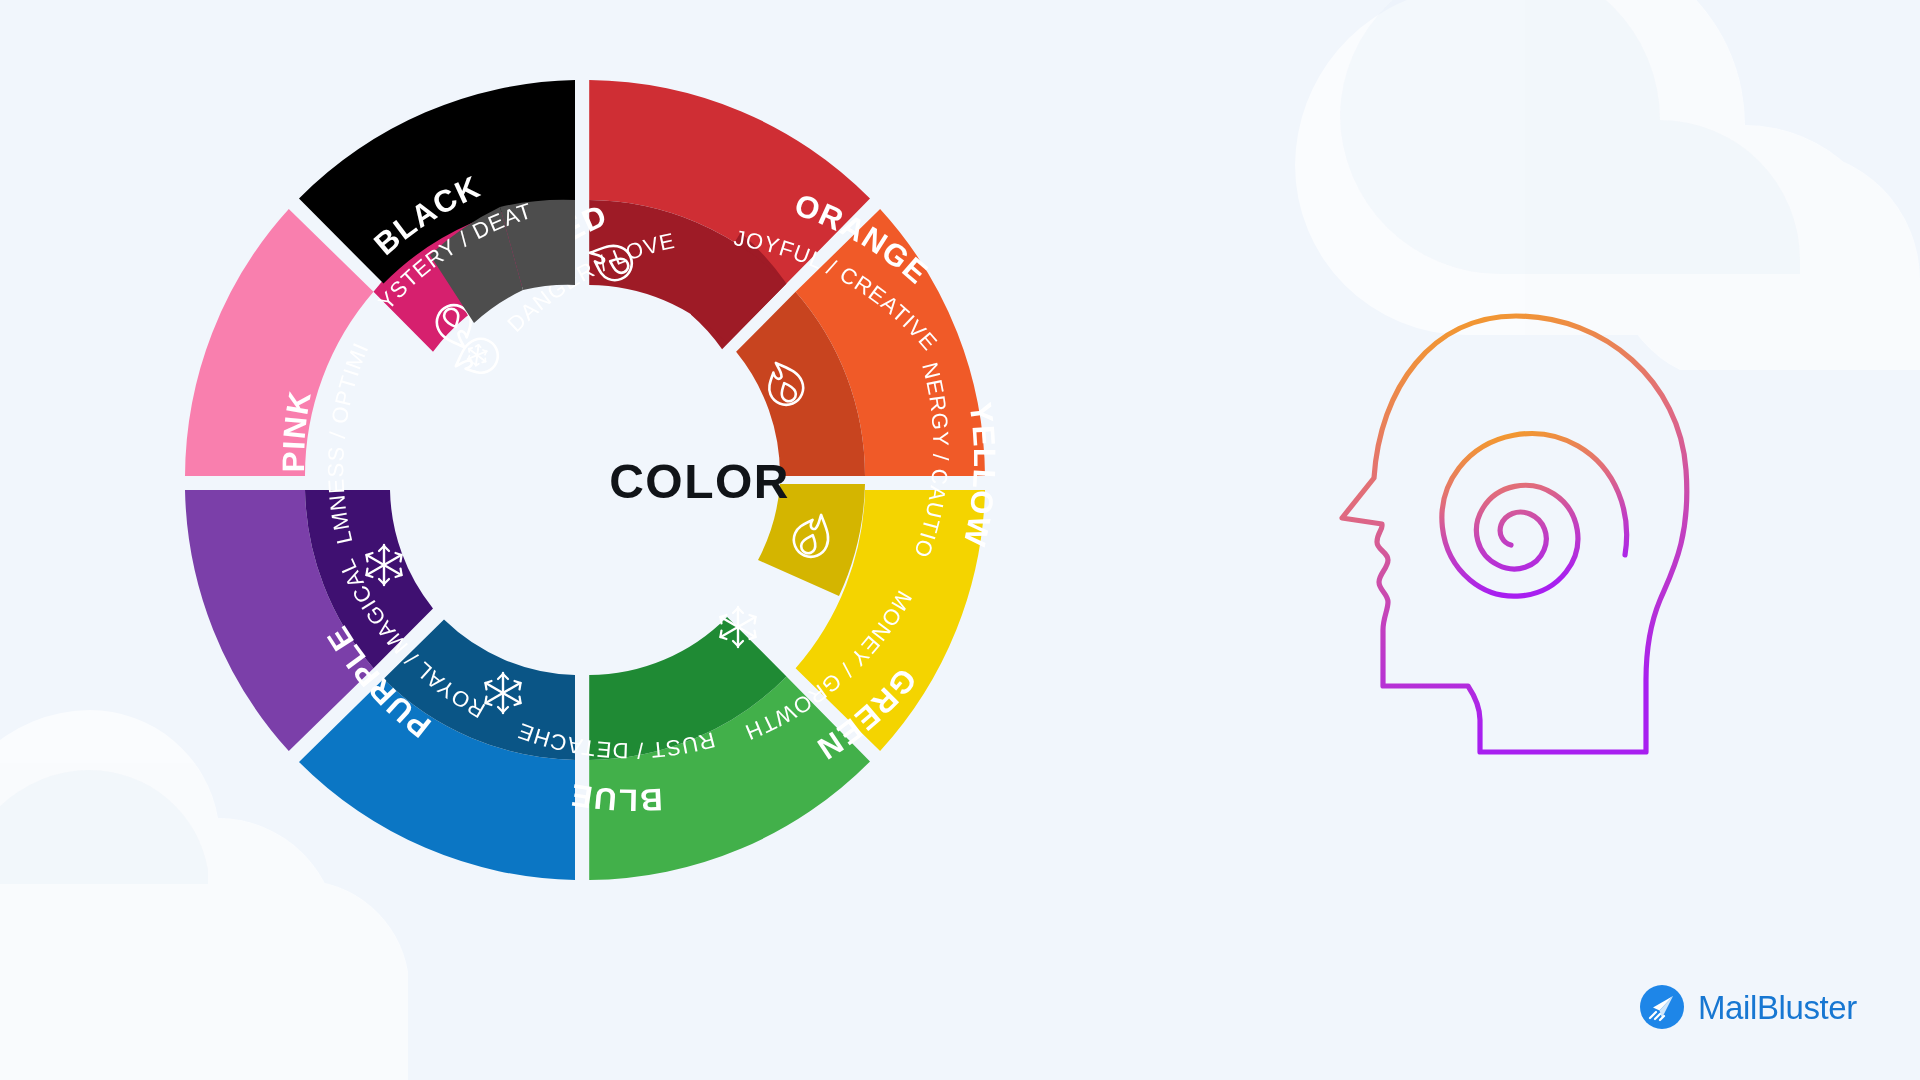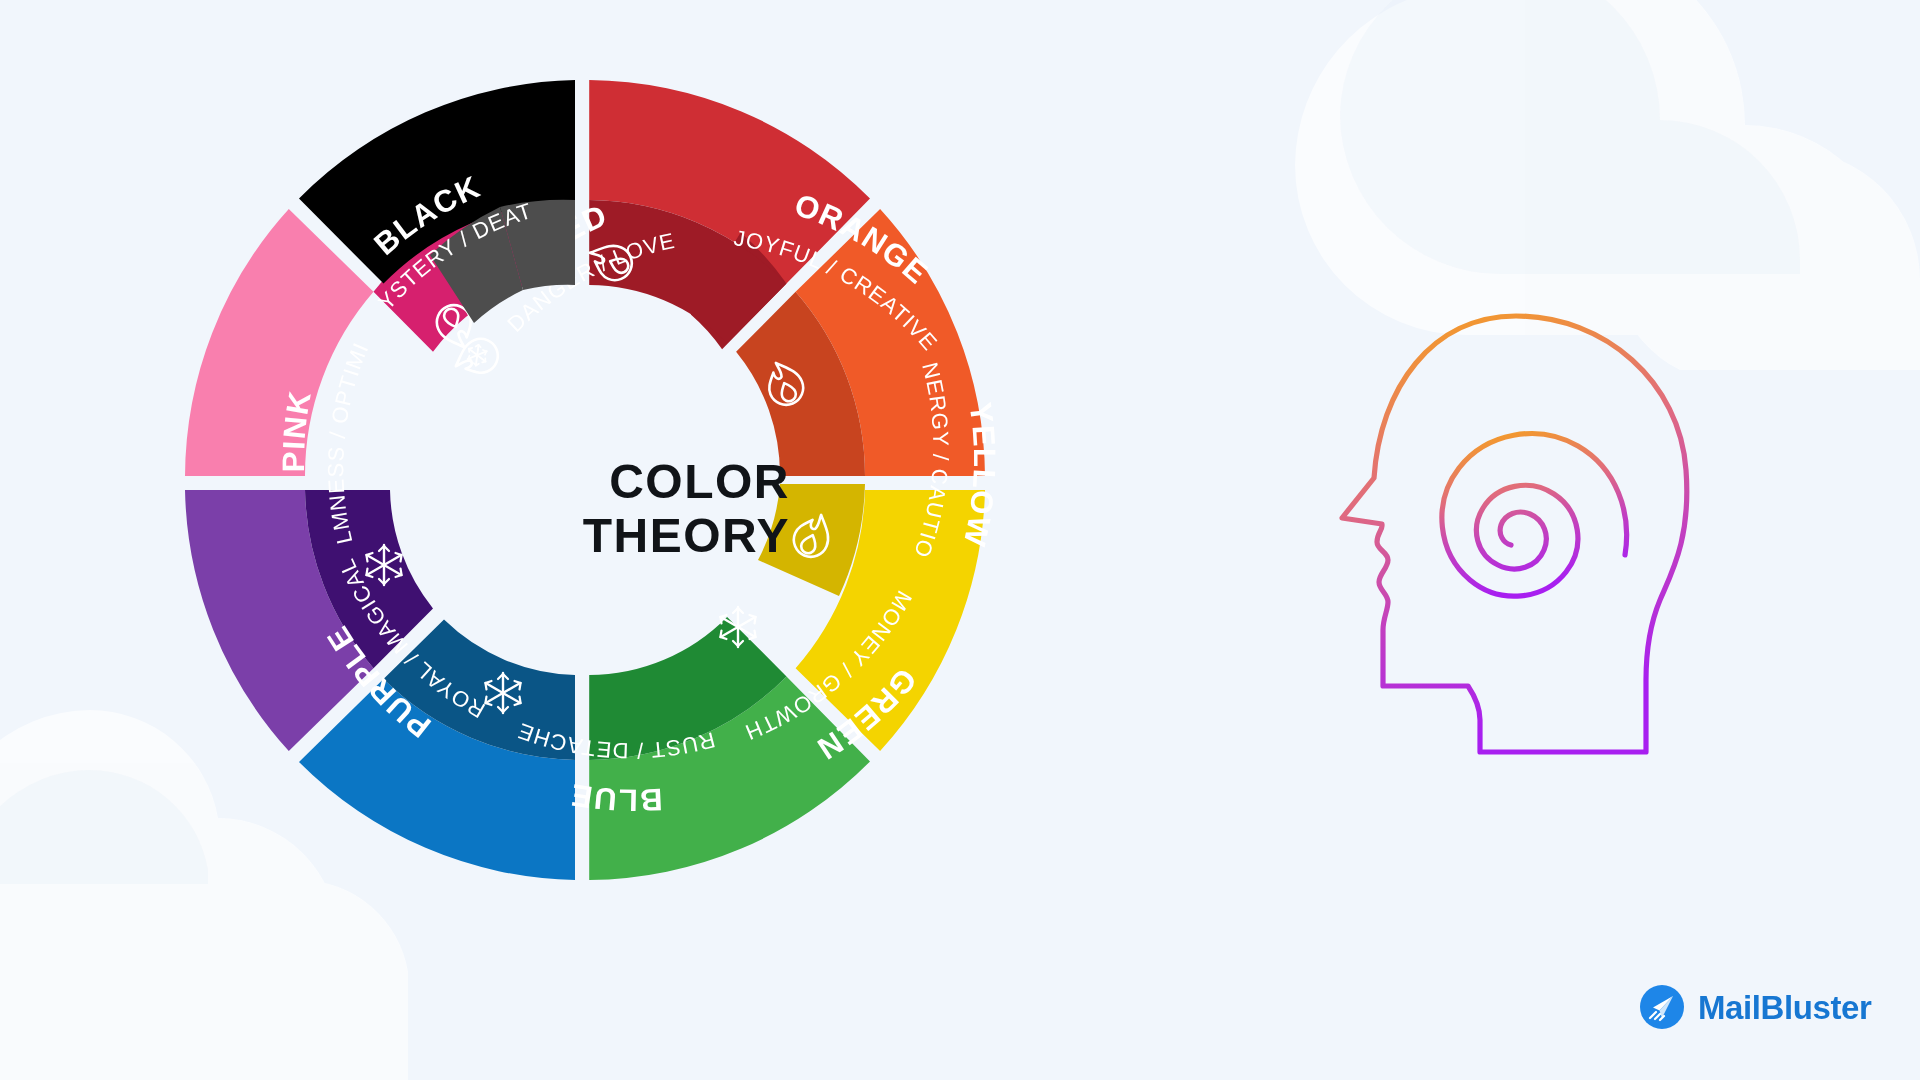--- a/index.html
+++ b/index.html
@@ -42,21 +42,21 @@
     position: absolute;
     left: 1640px;
     top: 985px;
     display: flex;
     align-items: center;
     gap: 14px;
   }
   #logo-mark { width: 44px; height: 44px; display: block; }
   #logo-text {
     font-size: 33px;
-    font-weight: bold;
+    font-weight: normal;
     color: #1777d2;
     letter-spacing: -0.4px;
     line-height: 1;
   }
   .center-title {
     position: absolute;
     left: 390px;
     top: 455px;
     width: 400px;
     text-align: right;
@@ -282,21 +282,20 @@
               <path d="M11.5,-12 L17.6,-9.9 L16.5,-3.5"></path>
             </g>
           </g>
         </g>
       </g>
     </g>
   </svg>
 
   <div class="center-title">
     <div>COLOR</div>
-    <div>THEORY</div>
   </div>
 
   <svg id="head-layer" viewBox="0 0 400 480">
     <defs>
       <linearGradient id="headGrad" x1="0" y1="0" x2="0.25" y2="1">
         <stop offset="0%" stop-color="#f7a41b"></stop>
         <stop offset="42%" stop-color="#e06b7e"></stop>
         <stop offset="70%" stop-color="#c23fc0"></stop>
         <stop offset="100%" stop-color="#a81ff0"></stop>
       </linearGradient>

